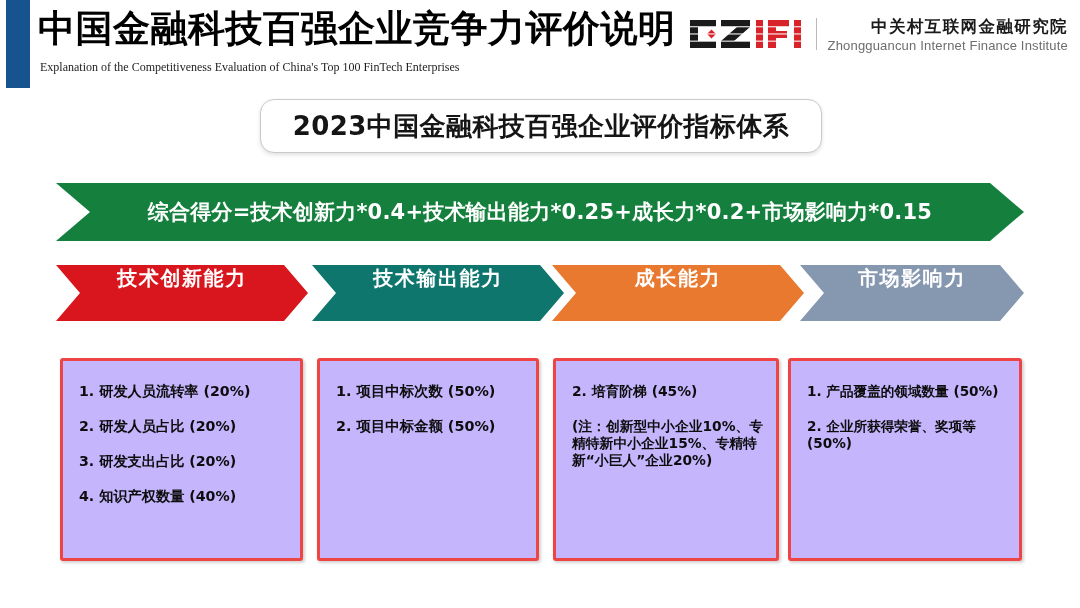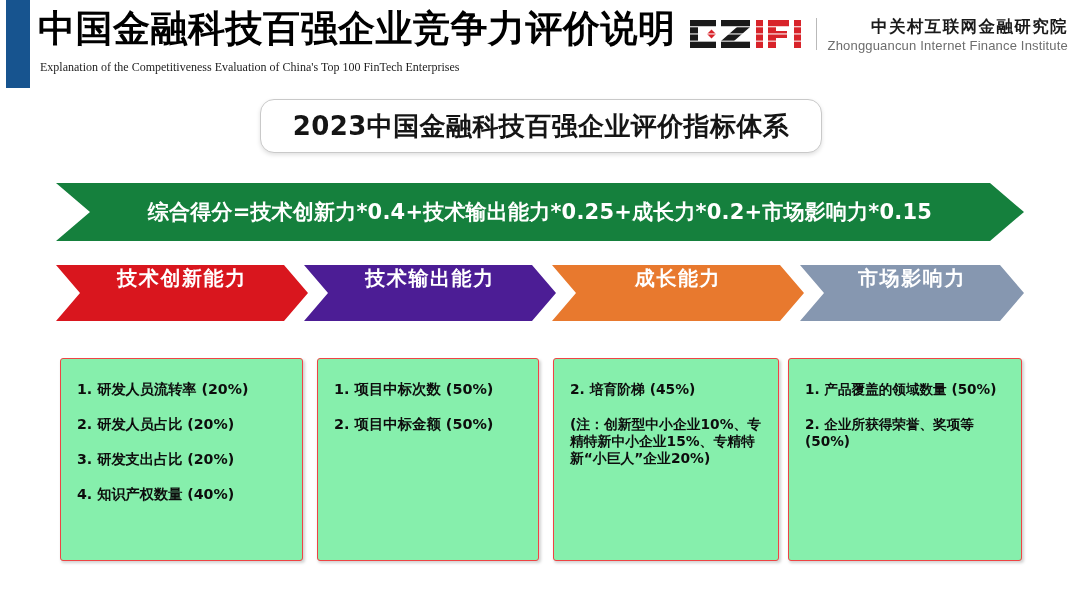--- a/index.html
+++ b/index.html
@@ -168,38 +168,38 @@
   }
   .chev-label {
     font-family: "DejaVu Sans", sans-serif;
     font-weight: bold;
     font-size: 20px;
     letter-spacing: 1.6px;
     color: #ffffff;
     white-space: nowrap;
   }
   .chev-0 { left: 0px;   width: 252px; background: #d9161e; }
-  .chev-1 { left: 248px; width: 252px; background: #4c1d95; }
+  .chev-1 { left: 256px; width: 252px; background: #0f766e; }
   .chev-2 { left: 496px; width: 252px; background: #e8792e; }
   .chev-3 { left: 744px; width: 224px; background: #8697b0; }
 
   
   .detail-boxes {
     position: absolute;
     left: 60px;
     top: 358px;
     width: 962px;
     height: 205px;
   }
   .dbox {
     position: absolute;
     top: 0;
     height: 203px;
-    background: #86efac;
-    border: 1px solid #ef4444;
+    background: #c4b5fd;
+    border: 3px solid #ef4444;
     border-radius: 3px;
     box-shadow: 1.5px 2px 3px rgba(0,0,0,0.18);
     box-sizing: border-box;
     padding: 22px 12px 10px 16px;
   }
   .dbox-0 { left: 0px;   width: 243px; }
   .dbox-1 { left: 257px; width: 222px; }
   .dbox-2 { left: 493px; width: 226px; }
   .dbox-3 { left: 728px; width: 234px; }
 

